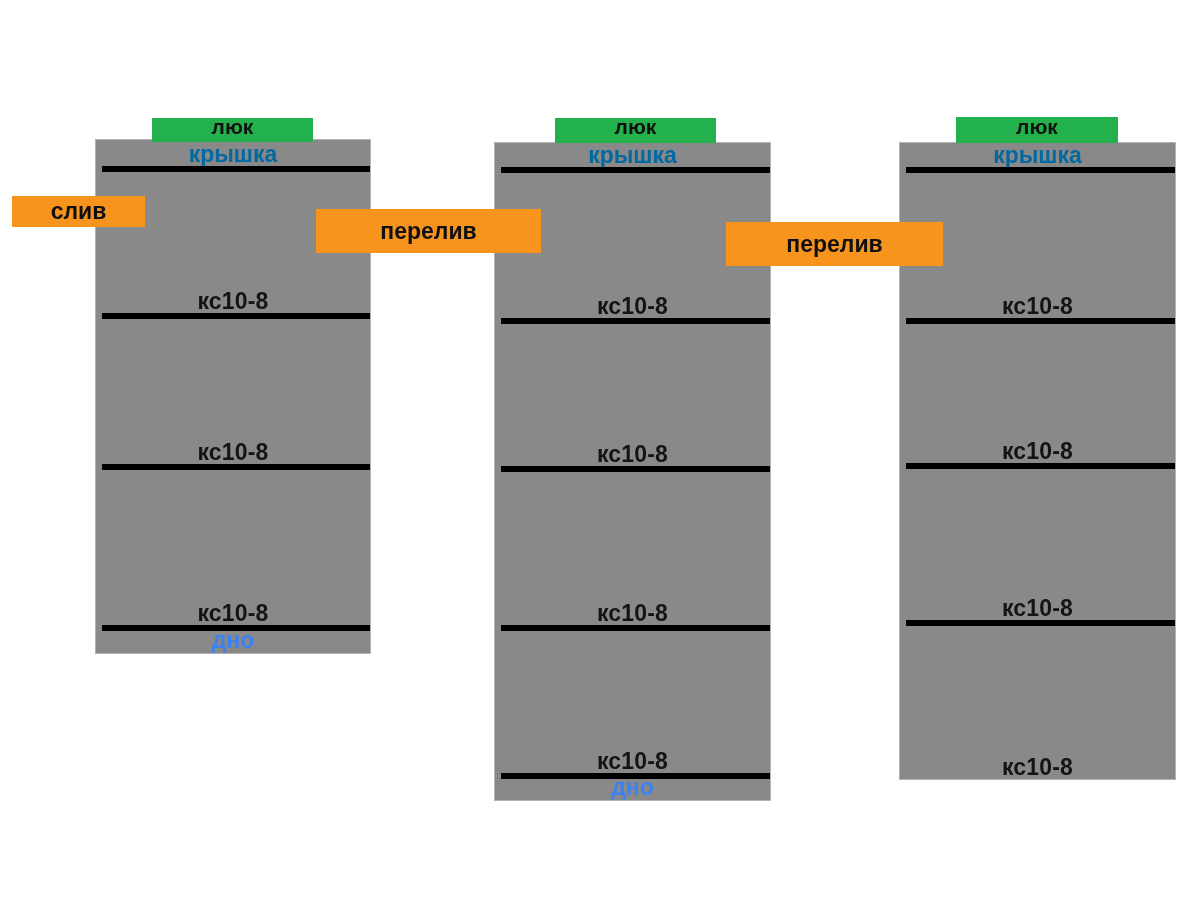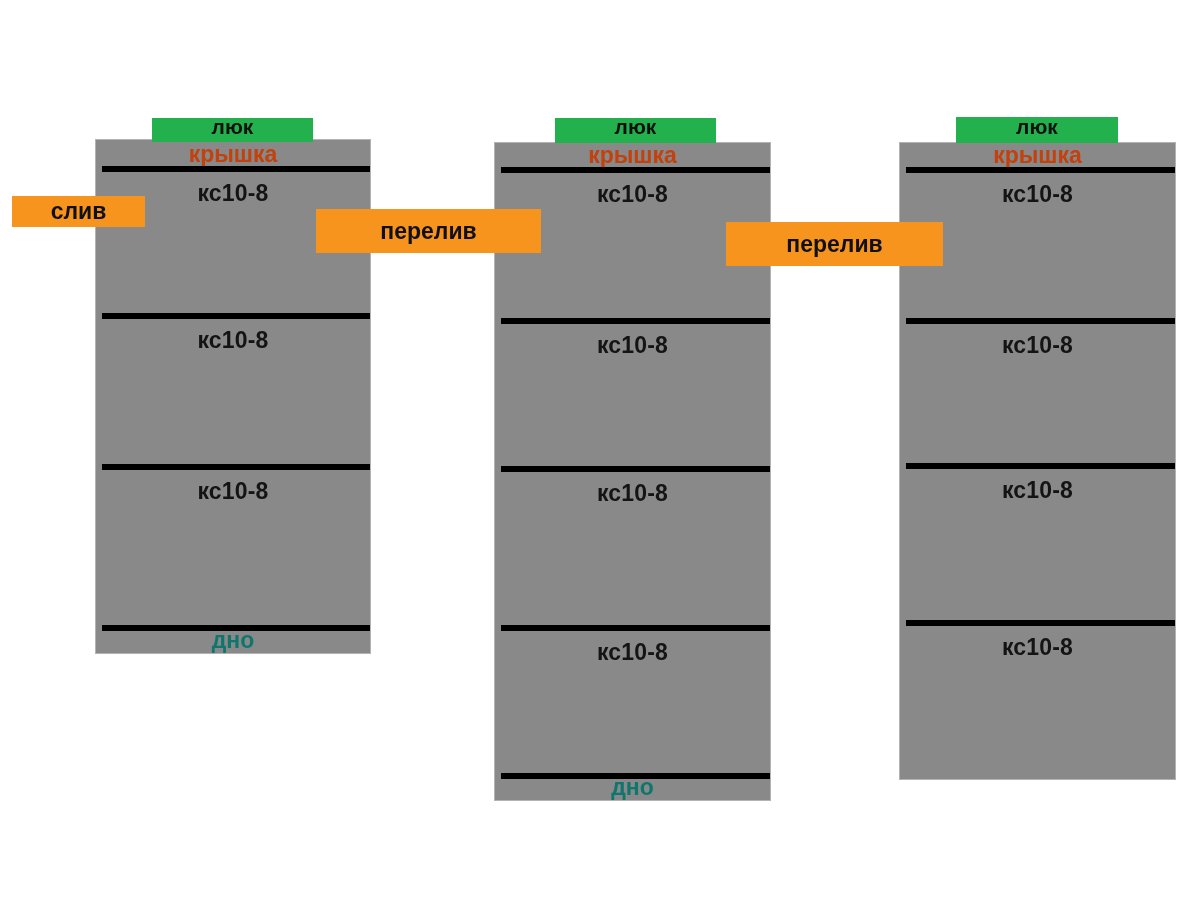--- a/index.html
+++ b/index.html
@@ -21,24 +21,23 @@
     position: absolute;
     background: #898989;
     box-sizing: border-box;
     box-shadow: 0 0 0 1px #b3b3b3;
   }
   .ring {
     position: absolute;
     left: 0;
     right: 0;
     display: flex;
-    align-items: flex-start;
+    align-items: flex-end;
     justify-content: center;
     box-sizing: border-box;
-    margin-top: 10px;
   }
   .ring-label {
     font-weight: bold;
     font-size: 23px;
     color: #141414;
     letter-spacing: 0.2px;
     line-height: 1;
     white-space: nowrap;
   }
   .divider {
@@ -76,32 +75,32 @@
     line-height: 1;
     white-space: nowrap;
   }
   .lid-label {
     position: absolute;
     display: flex;
     align-items: center;
     justify-content: center;
     font-weight: bold;
     font-size: 23px;
-    color: #c2410c;
+    color: #0369a1;
     line-height: 1;
     white-space: nowrap;
   }
   .bottom-label {
     position: absolute;
     display: flex;
     align-items: center;
     justify-content: center;
     font-weight: bold;
     font-size: 23px;
-    color: #0f766e;
+    color: #3b82f6;
     line-height: 1;
     white-space: nowrap;
   }
 </style>
 </head>
 <body>
 
 <div id="canvas" style="background: rgb(255, 255, 255);">
     <div class="tank" style="left: 96px; top: 140px; width: 274px; height: 513px; background: rgb(137, 137, 137);"></div>
     <div class="lid-label" style="left: 96px; top: 142px; width: 274px; height: 24px;">крышка</div>

